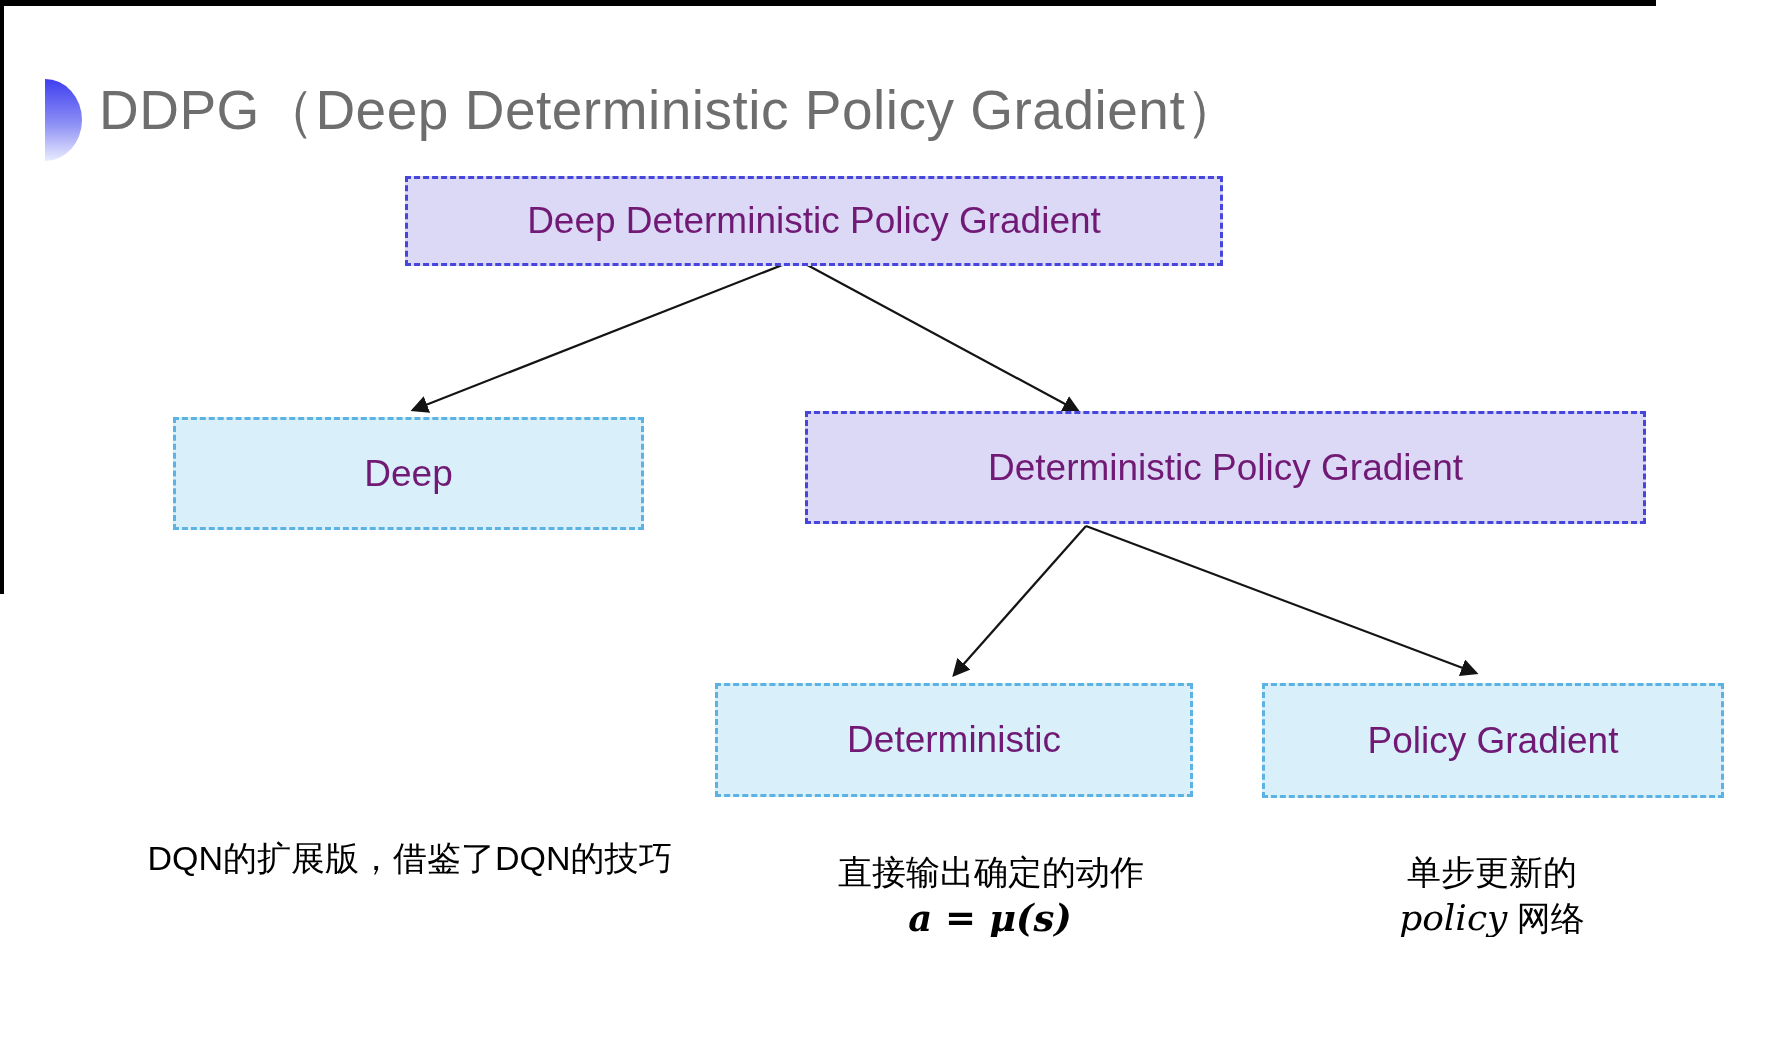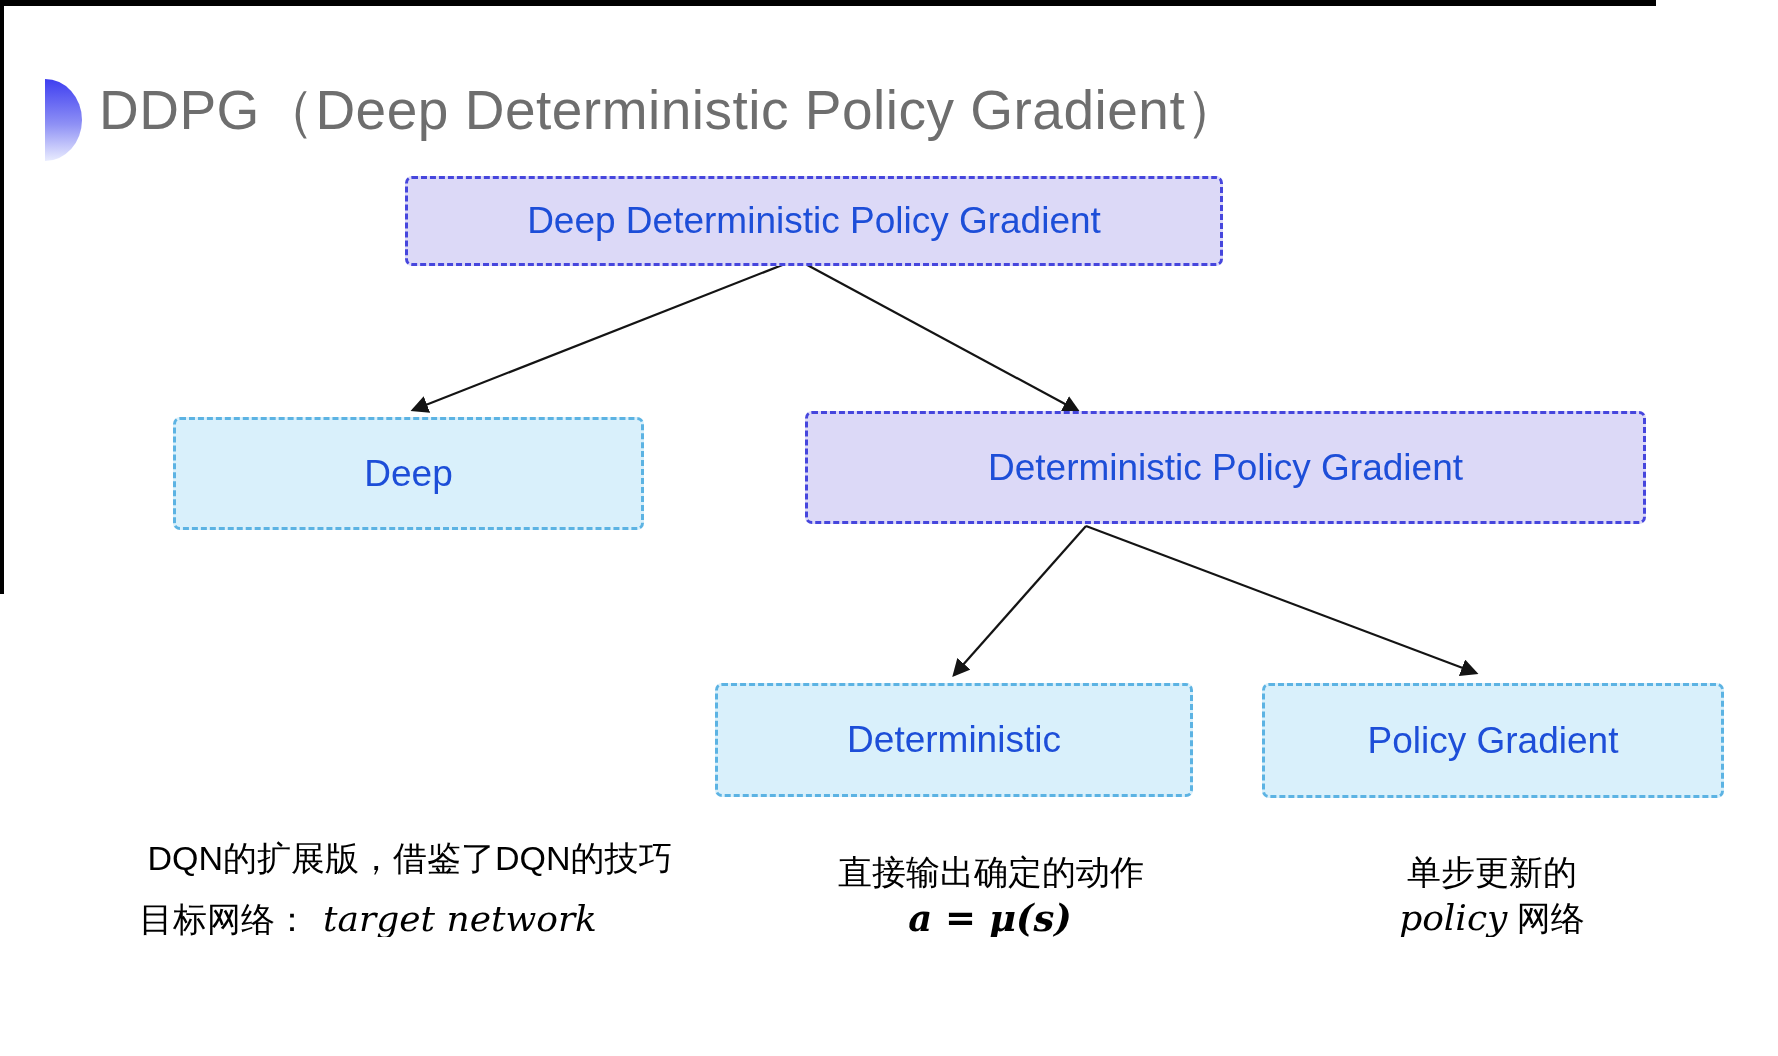--- a/index.html
+++ b/index.html
@@ -12,21 +12,21 @@
 
   
   .title-icon{position:absolute;left:45px;top:79px;width:37px;height:82px;
               background:linear-gradient(180deg,#3e3ef0 0%,#8e90f5 55%,#e9ecfe 100%);
               border-radius:0 100% 100% 0 / 0 50% 50% 0;}
   .page-title{position:absolute;left:99px;top:74px;font-size:55px;font-weight:500;
               color:#6e6e6e;letter-spacing:0.5px;white-space:nowrap;}
 
   
   .box{position:absolute;display:flex;align-items:center;justify-content:center;
-       border-radius:7px;font-size:37px;font-weight:500;color:#1d4ed8;white-space:nowrap;}
+       border-radius:0;font-size:37px;font-weight:500;color:#701a75;white-space:nowrap;}
   .box.purple{background:#dcd9f7;border:3px dashed #4646dd;}
   .box.cyan{background:#d9f0fb;border:3px dashed #5cb3e3;}
   #node-root{left:405px;top:176px;width:812px;height:84px;}
   #node-deep{left:173px;top:417px;width:465px;height:107px;}
   #node-dpg{left:805px;top:411px;width:835px;height:107px;}
   #node-deterministic{left:715px;top:683px;width:472px;height:108px;}
   #node-policy-gradient{left:1262px;top:683px;width:456px;height:109px;}
 
   
   #arrows{position:absolute;left:0;top:0;width:1778px;height:1056px;pointer-events:none;}
@@ -85,23 +85,20 @@
     <span>Deterministic</span>
   </div>
 
   <div id="node-policy-gradient" class="box cyan">
     <span>Policy Gradient</span>
   </div>
 
   <div id="note-l1" class="note">
     <span>DQN的扩展版，借鉴了DQN的技巧</span>
   </div>
-  <div id="note-l2" class="note">
-    <span>目标网络：</span><span class="it sp">target network</span>
-  </div>
 
   <div id="note-m1" class="note">
     <span>直接输出确定的动作</span>
   </div>
   <div id="note-m2" class="note">
     <span>a = μ(s)</span>
   </div>
 
   <div id="note-r1" class="note">
     <span>单步更新的</span>

